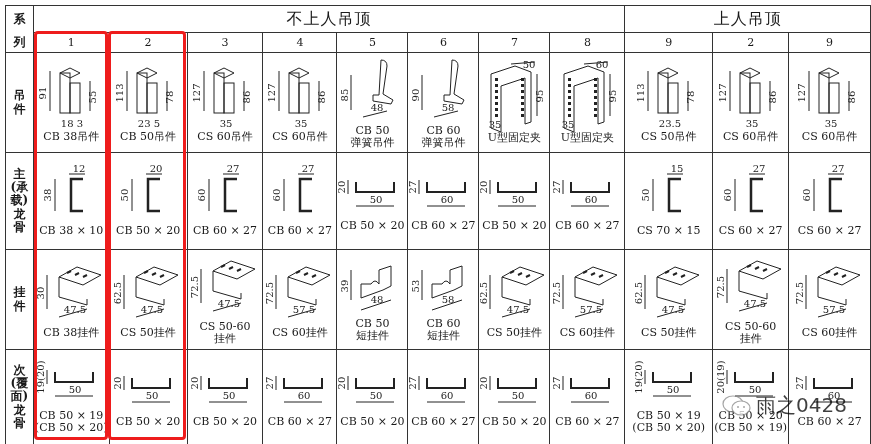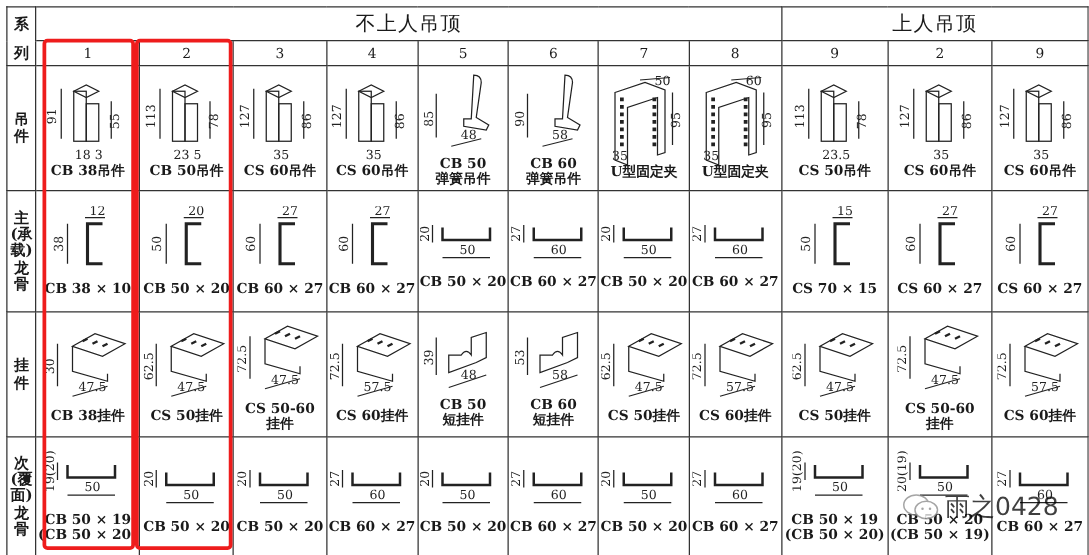--- a/index.html
+++ b/index.html
@@ -5,21 +5,21 @@
   html, body { margin:0; padding:0; background:#ffffff; }
   body { width:871px; height:444px; position:relative; overflow:hidden;
          font-family:"DejaVu Serif","Liberation Serif",serif; color:#1a1a1a; }
   table.spec { position:absolute; left:5px; top:5px; border-collapse:collapse; table-layout:fixed; }
   table.spec td { border:1px solid #333; padding:0; text-align:center; vertical-align:middle; position:relative; }
   .rowlabel { font-size:12px; font-weight:bold; line-height:1.1; }
   .rowlabel .v { display:flex; flex-direction:column; justify-content:space-between; align-items:center; height:100%; padding:6px 0; box-sizing:border-box; }
   .grp { font-size:16px; letter-spacing:1px; }
   .num { font-size:11px; }
   .cell { display:flex; flex-direction:column; align-items:center; justify-content:space-between; height:100%; box-sizing:border-box; padding:2px 1px 3px; }
-  .caption { font-size:11px; line-height:12px; white-space:nowrap;font-weight:bold; }
+  .caption { font-size:11px; line-height:12px; white-space:nowrap; }
   .fig { flex:1; width:100%; display:flex; align-items:flex-end; justify-content:center; }
   svg text { font-family:"DejaVu Serif","Liberation Serif",serif; }
   .redbox { position:absolute; border:3px solid #ee1c1c; border-radius:4px; pointer-events:none; box-sizing:border-box; }
   .wm { position:absolute; left:722px; top:392px; display:flex; align-items:center; gap:4px; color:#000000; opacity:.75; }
   .wm .txt { font-family:"DejaVu Sans","Liberation Sans",sans-serif; font-size:20px; }
 </style>
 </head>
 <body>
 
 <table class="spec">

